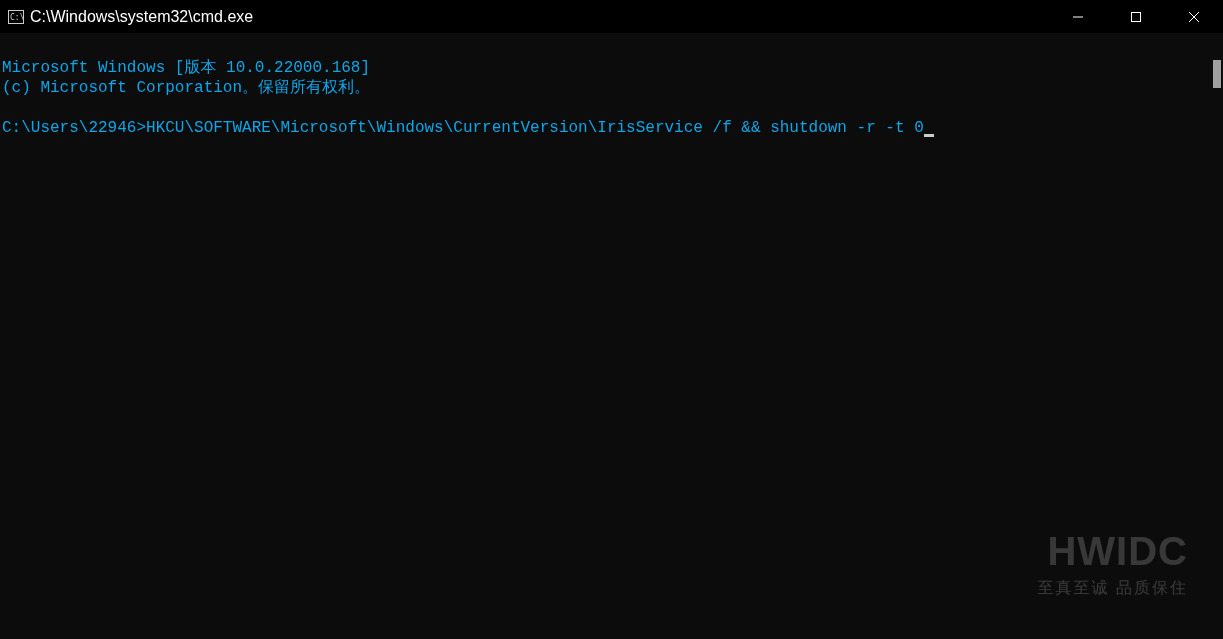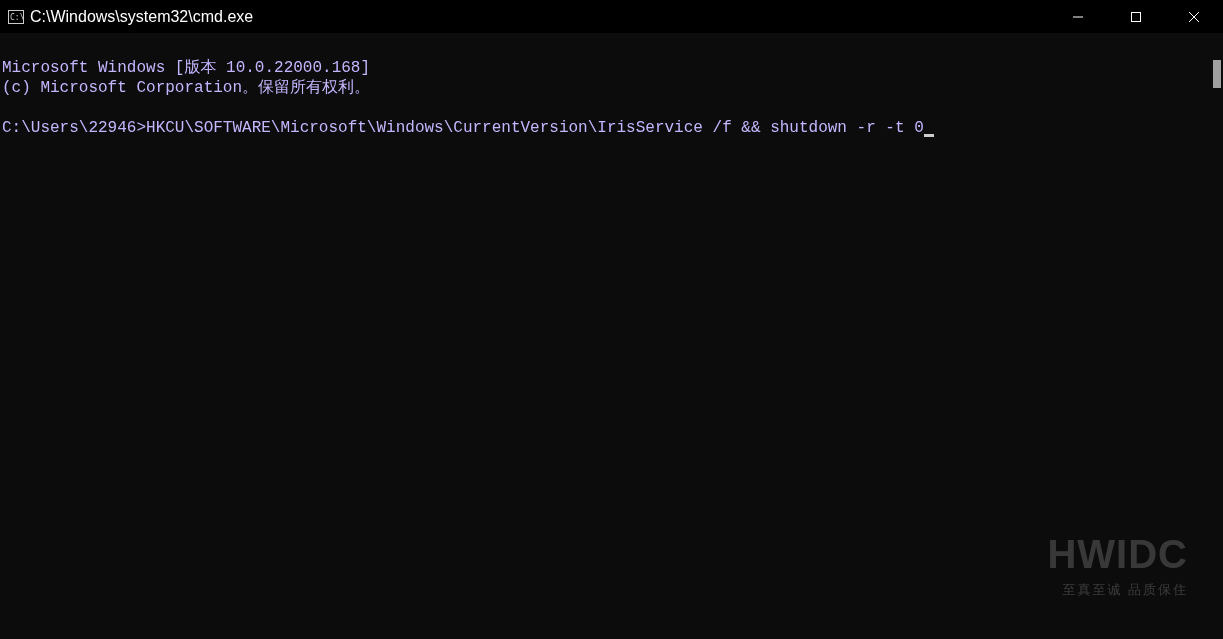--- a/index.html
+++ b/index.html
@@ -54,21 +54,21 @@
       display: flex;
       align-items: center;
       justify-content: center;
       color: #ffffff;
       background: transparent;
       border: none;
       cursor: pointer;
     }
     .terminal-content {
       padding: 5px 2px;
-      color: #c4b5fd;
+      color: #0ea5e9;
       font-size: 16px;
       line-height: 20px;
       white-space: pre;
     }
     .terminal-line {
       white-space: pre;
     }
     .cursor {
       display: inline-block;
       width: 10px;
@@ -95,21 +95,21 @@
     .watermark-main {
       color: #ffffff;
       font-size: 40px;
       font-weight: bold;
       font-family: Arial, sans-serif;
       letter-spacing: 1px;
       margin-left: 12px;
     }
     .watermark-sub {
       color: #ffffff;
-      font-size: 13px;
+      font-size: 16px;
       font-family: 'Microsoft YaHei', sans-serif;
       margin-top: 4px;
       letter-spacing: 2px;
     }
   </style>
 </head>
 <body>
 
 <div class="titlebar">
   <div class="titlebar-left">

